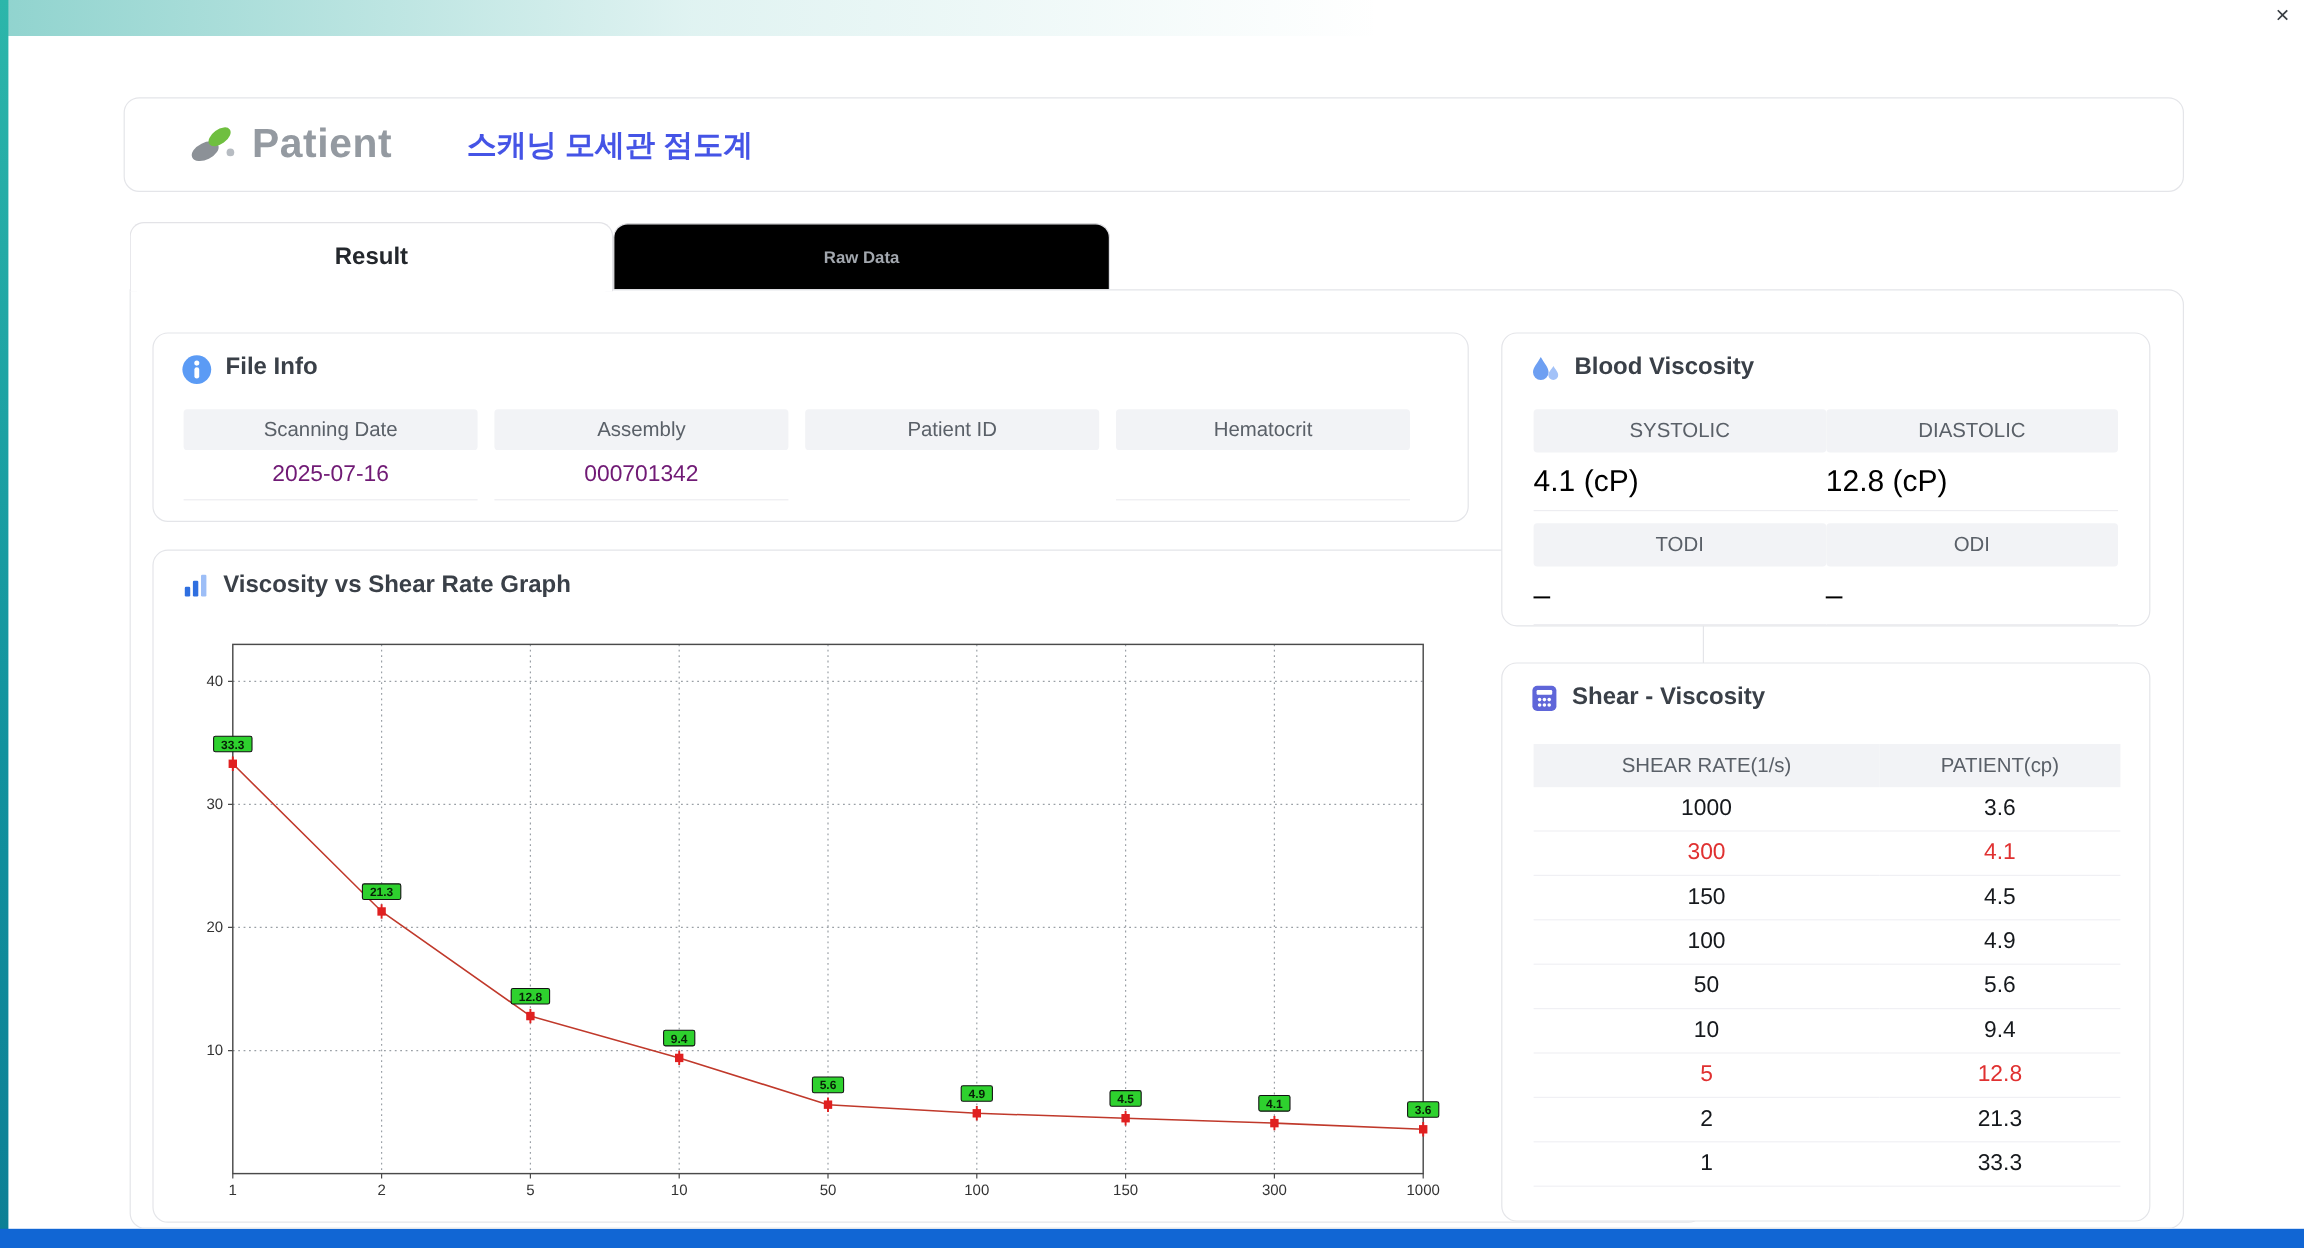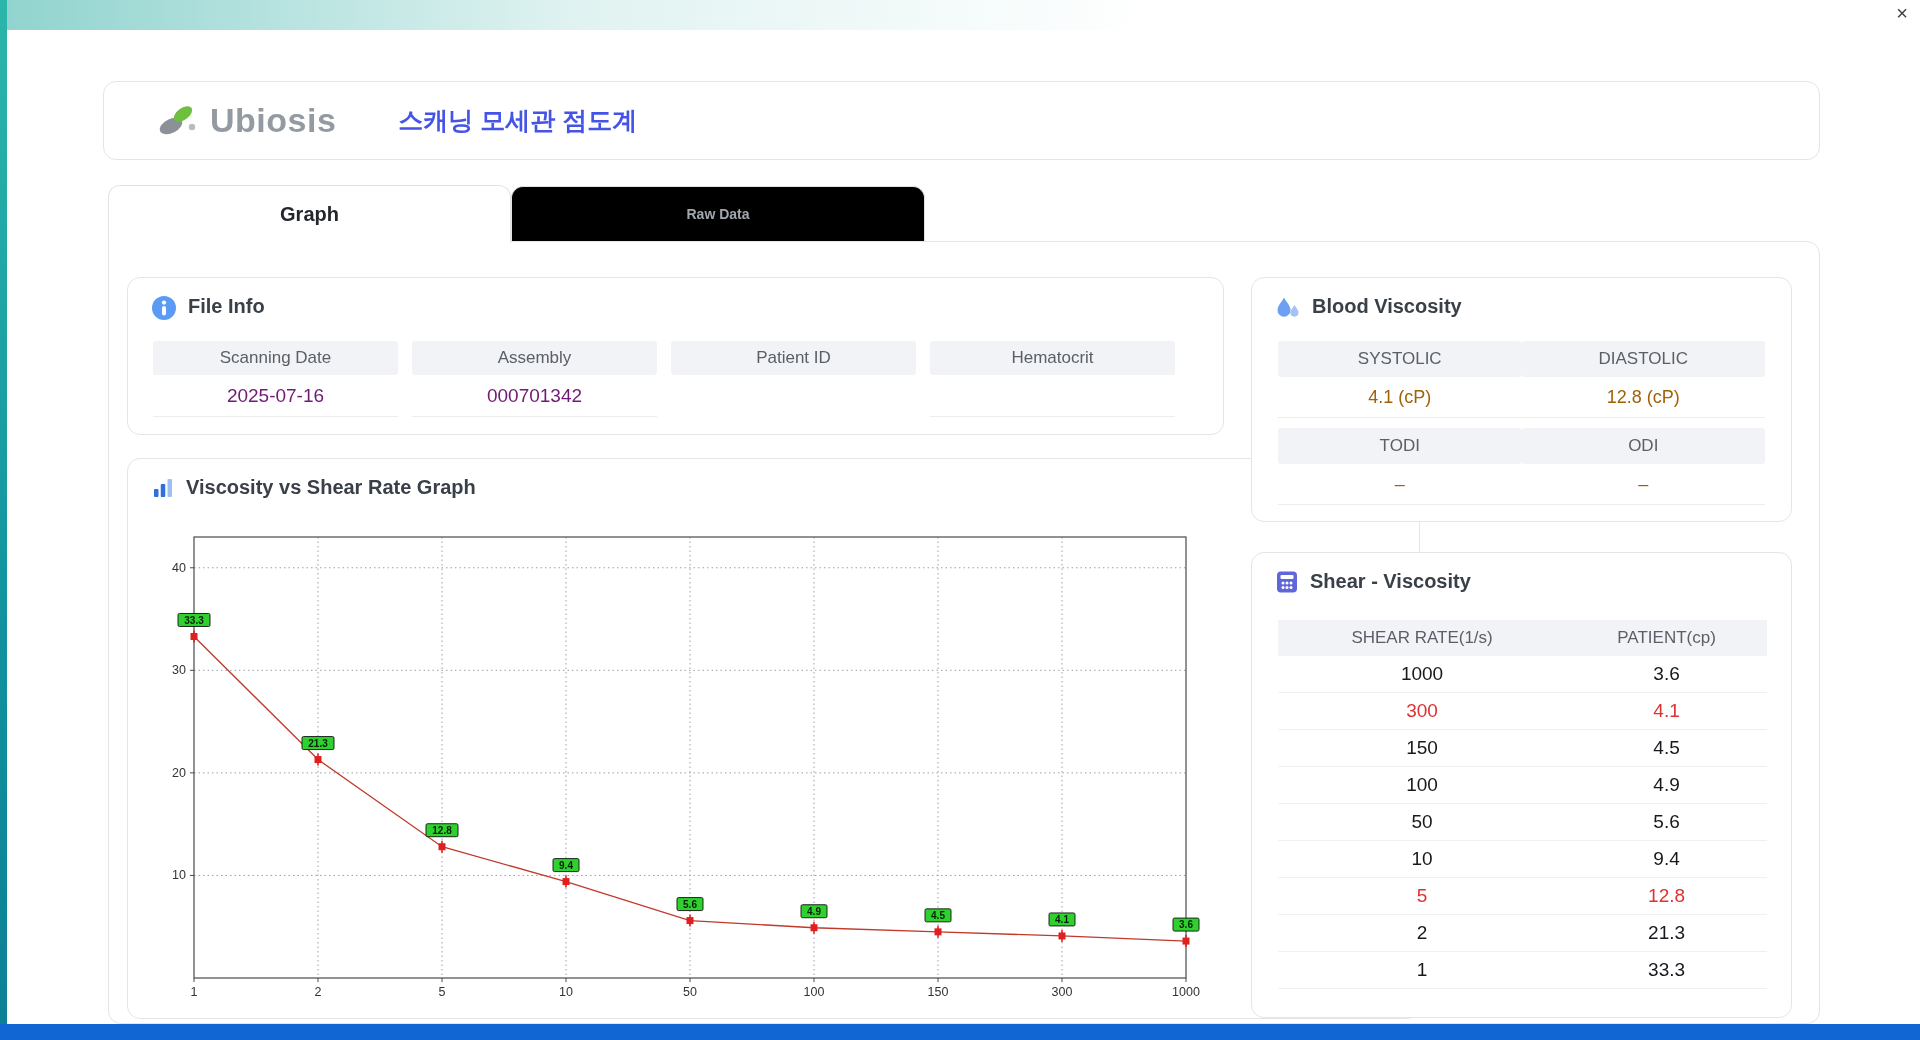--- a/index.html
+++ b/index.html
@@ -75,21 +75,21 @@
   .chart-svg { position: absolute; left: 26px; top: 72px; }
   
   .blood-card { left: 1142px; top: 35px; width: 541px; height: 245px; }
   .kv-wrap { position: absolute; left: 26px; right: 26px; top: 63px; }
   .kv-grid { display: grid; grid-template-columns: 1fr 1fr; margin-bottom: 10px; }
   .kv-head {
     background: #f2f3f6; color: #5a6068; text-align: center;
     font-size: 17px; padding: 8px 0; border-radius: 3px;
   }
   .kv-val {
-    text-align: center; font-size: 18px; color: #a16207;
+    font-size: 25px; color: #000000;
     padding: 10px 0 9px; border-bottom: 1px solid #ededf1;
   }
   
   .shear-card { left: 1142px; top: 310px; width: 541px; height: 466px; }
   .sv-table { position: absolute; left: 26px; right: 26px; top: 67px; width: 489px; border-collapse: collapse; }
   .sv-table th {
     background: #f2f3f6; color: #5a6068; font-weight: 400;
     font-size: 17px; padding: 8px 0; text-align: center;
   }
   .sv-table td {
@@ -106,27 +106,27 @@
 <div class="bottom-bar"></div>
 <div class="close-btn">×</div>
 
 <div class="card header-card">
   <div class="brand">
     <svg width="46" height="40" viewBox="0 0 46 40">
       <ellipse cx="15" cy="25" rx="12" ry="7" transform="rotate(-26 15 25)" fill="#8c9197"></ellipse>
       <ellipse cx="27" cy="13" rx="10.5" ry="6" transform="rotate(-36 27 13)" fill="#6fbf3f"></ellipse>
       <circle cx="36" cy="26" r="3.2" fill="#b7bcc2"></circle>
     </svg>
-    <span class="brand-text">Ubiosis</span>
+    <span class="brand-text">Patient</span>
   </div>
   <div class="app-title">스캐닝 모세관 점도계</div>
 </div>
 
 <div class="tab tab-active">
-  <span>Graph</span>
+  <span>Result</span>
 </div>
 <div class="tab tab-inactive">
   <span>Raw Data</span>
 </div>
 
 <div class="card content-card">
 
   <div class="card file-info-card">
     <div class="section-head">
       <svg width="26" height="26" viewBox="0 0 26 26">

